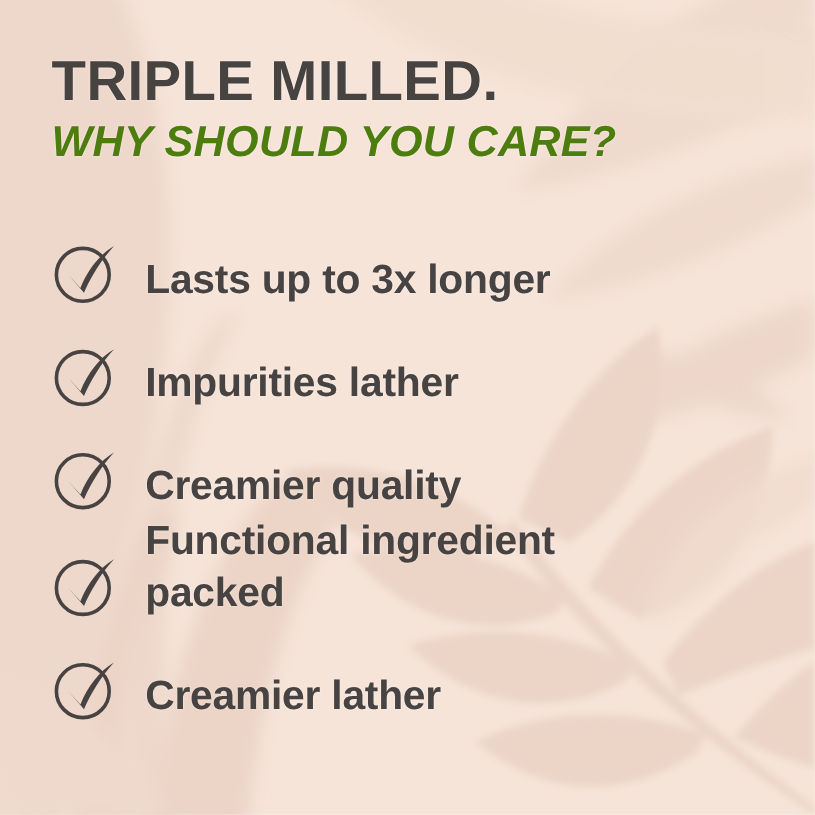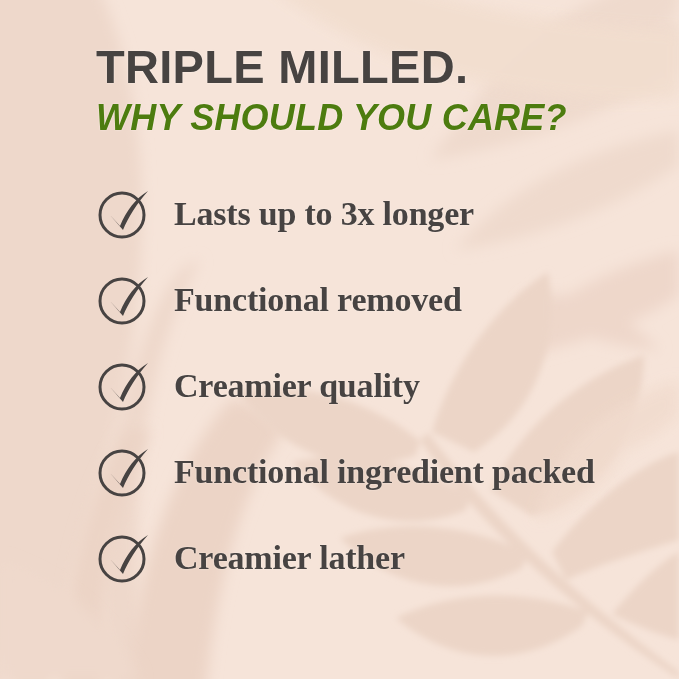--- a/index.html
+++ b/index.html
@@ -24,21 +24,21 @@
     inset: 0;
     width: 679px;
     height: 679px;
     pointer-events: none;
   }
 
   
   #content {
     position: relative;
     z-index: 2;
-    padding: 0 0 0 96px;
+    padding: 0 0 0 43px;
   }
 
   .headline {
     margin: 0;
     padding-top: 42px;
     font-size: 47px;
     line-height: 1.05;
     font-weight: 700;
     letter-spacing: 0.3px;
     color: #474341;
@@ -60,23 +60,22 @@
 
   #benefit-list {
     list-style: none;
     margin: 0;
     padding: 0;
     padding-top: 32px;
   }
 
   .benefit-row {
     display: flex;
-    align-items: center;
+    align-items: flex-end;
     min-height: 86px;
-    font-family: Liberation Serif, serif;
   }
 
   .check-icon {
     flex: 0 0 auto;
     width: 56px;
     height: 56px;
     margin-top: 2px;
     margin-right: 22px;
   }
 
@@ -185,21 +184,21 @@
         <span class="benefit-label">Lasts up to 3x longer</span>
       </li>
 
       <li class="benefit-row">
         <span class="check-icon">
           <svg viewBox="0 0 56 56" xmlns="http://www.w3.org/2000/svg">
             <circle cx="26" cy="30" r="22" fill="none" stroke="#474342" stroke-width="3"></circle>
             <path d="M14 30 L 24 41 C 30 26, 40 13, 52 6 C 41 18, 32 33, 27 45 Z" fill="#474342"></path>
           </svg>
         </span>
-        <span class="benefit-label">Functional removed</span>
+        <span class="benefit-label">Impurities lather</span>
       </li>
 
       <li class="benefit-row">
         <span class="check-icon">
           <svg viewBox="0 0 56 56" xmlns="http://www.w3.org/2000/svg">
             <circle cx="26" cy="30" r="22" fill="none" stroke="#474342" stroke-width="3"></circle>
             <path d="M14 30 L 24 41 C 30 26, 40 13, 52 6 C 41 18, 32 33, 27 45 Z" fill="#474342"></path>
           </svg>
         </span>
         <span class="benefit-label">Creamier quality</span>

